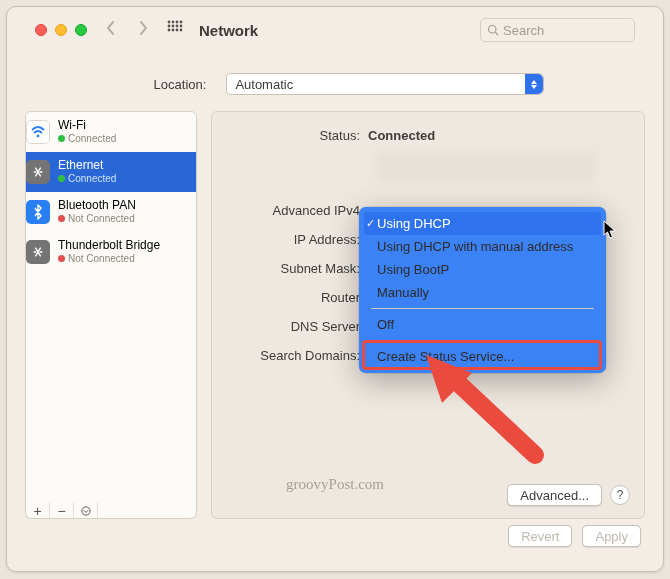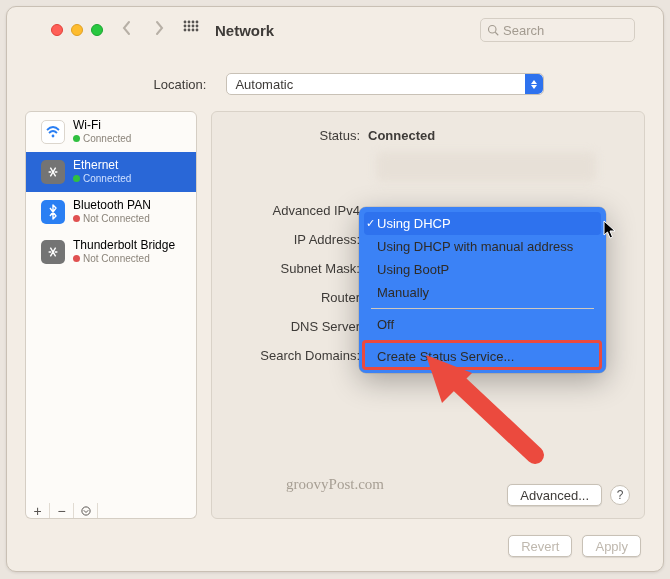--- a/index.html
+++ b/index.html
@@ -1,19 +1,19 @@
 <!DOCTYPE html>
 <html><head>
 <meta charset="utf-8">
 <style>
   * { box-sizing: border-box; margin: 0; padding: 0; font-family: -apple-system, "Helvetica Neue", Arial, sans-serif; }
   body { background: #ebe5de; width: 670px; height: 579px; position: relative; overflow: hidden; }
   .window { position: absolute; left:6px; top:6px; width:658px; height:566px; border:1px solid #c9c0b4; border-radius:10px; background:#f3ede5; box-shadow: 0 1px 3px rgba(0,0,0,.1); overflow:hidden;}
   
-  .toolbar { height:46px; display:flex; align-items:center; padding:0 28px;margin-left:16px; }
+  .toolbar { height:46px; display:flex; align-items:center; padding:0 28px; }
   .traffic { display:flex; gap:8px; margin-right:18px;}
   .dot { width:12px; height:12px; border-radius:50%; }
   .dot.red{background:#ff5f57;border:0.5px solid #e14139;}
   .dot.yellow{background:#febc2e;border:0.5px solid #dfa023;}
   .dot.green{background:#28c840;border:0.5px solid #1ba531;}
   .nav-arrows{display:flex;gap:20px;color:#b7b0a6;margin-right:18px;}
   .nav-arrows svg{width:12px;height:16px;}
   .grid-icon{margin-right:16px;color:#565351;}
   .grid-icon svg{width:16px;height:16px;}
   .title{font-size:15px;font-weight:600;color:#3e3b38;}
@@ -23,21 +23,21 @@
   .loc-row{display:flex;align-items:center;justify-content:center;gap:20px;margin-top:20px;font-size:13px;color:#3e3b38;padding-left:28px;}
   .select-box{width:318px;height:22px;border:0.5px solid #c8c1b6;border-radius:5px;background:#fff;display:flex;align-items:center;padding-left:8px;font-size:13px;position:relative;}
   .select-cap{position:absolute;right:0;top:0;bottom:0;width:18px;background:#2e72ee;border-radius:0 5px 5px 0;display:flex;flex-direction:column;align-items:center;justify-content:center;gap:1px;}
   .select-cap div{width:0;height:0;border-left:3px solid transparent;border-right:3px solid transparent;}
   .select-cap .up{border-bottom:4px solid #fff;}
   .select-cap .down{border-top:4px solid #fff;}
   
   .content{position:absolute;top:104px;left:18px;right:18px;bottom:52px;display:flex;gap:14px;}
   .sidebar{width:172px;display:flex;flex-direction:column;}
   .list{flex:1;border:1px solid #d5cec4;border-radius:6px;background:#fdfbf8;overflow:hidden;}
-  .item{height:40px;display:flex;align-items:center;padding:0 15px;gap:8px;font-size:12px;}
+  .item{height:40px;display:flex;align-items:center;padding:0 0;gap:8px;font-size:12px;}
   .item.selected{background:#2967d7;color:#fff;}
   .item .ic{width:24px;height:24px;border-radius:5px;display:flex;align-items:center;justify-content:center;color:#fff;}
   .ic.wifi{background:#fff;border:1px solid #dcd6cd;}
   .ic.wifi svg{color:#2a7ff3;}
   .ic.eth{background:#747474;}
   .ic.bt{background:#2a7ff3;}
   .ic.tb{background:#747474;}
   .item .txt{display:flex;flex-direction:column;line-height:1.15;}
   .item .name{font-size:12px;}
   .item .stat{font-size:10px;display:flex;align-items:center;gap:3px;}
@@ -67,21 +67,21 @@
   .menu-item{height:23px;padding:0 18px;display:flex;align-items:center;font-size:13px;color:#2e2b28;position:relative;}
   .menu-item.sel{background:#2e72ee;color:#fff;margin:0 5px;border-radius:4px;padding:0 13px;}
   .menu-item.sel::before{content:"✓";position:absolute;left:2px;font-size:11px;}
   .menu-sep{height:1px;background:#cfc8be;margin:4px 12px;}
   .highlight-box{position:absolute;border:3px solid #eb4a3e;border-radius:4px;pointer-events:none;}
   
   .cursor{position:absolute;left:603px;top:220px;width:14px;height:20px;}
   
   .arrow-ann{position:absolute;left:420px;top:355px;width:140px;height:110px;pointer-events:none;}
   
-  .bottom-btns{position:absolute;right:22px;bottom:14px;display:flex;gap:10px;}
+  .bottom-btns{position:absolute;right:22px;bottom:24px;display:flex;gap:10px;}
   .bottom-btns .mac-btn{color:#bfb8ae;}
   
   .watermark{position:absolute;left:50%;transform:translateX(-50%);bottom:78px;font-size:15px;color:#a79f94;font-family:Georgia,serif;}
 </style>
 </head>
 <body>
 
 <div class="window">
 
   <div class="toolbar">

